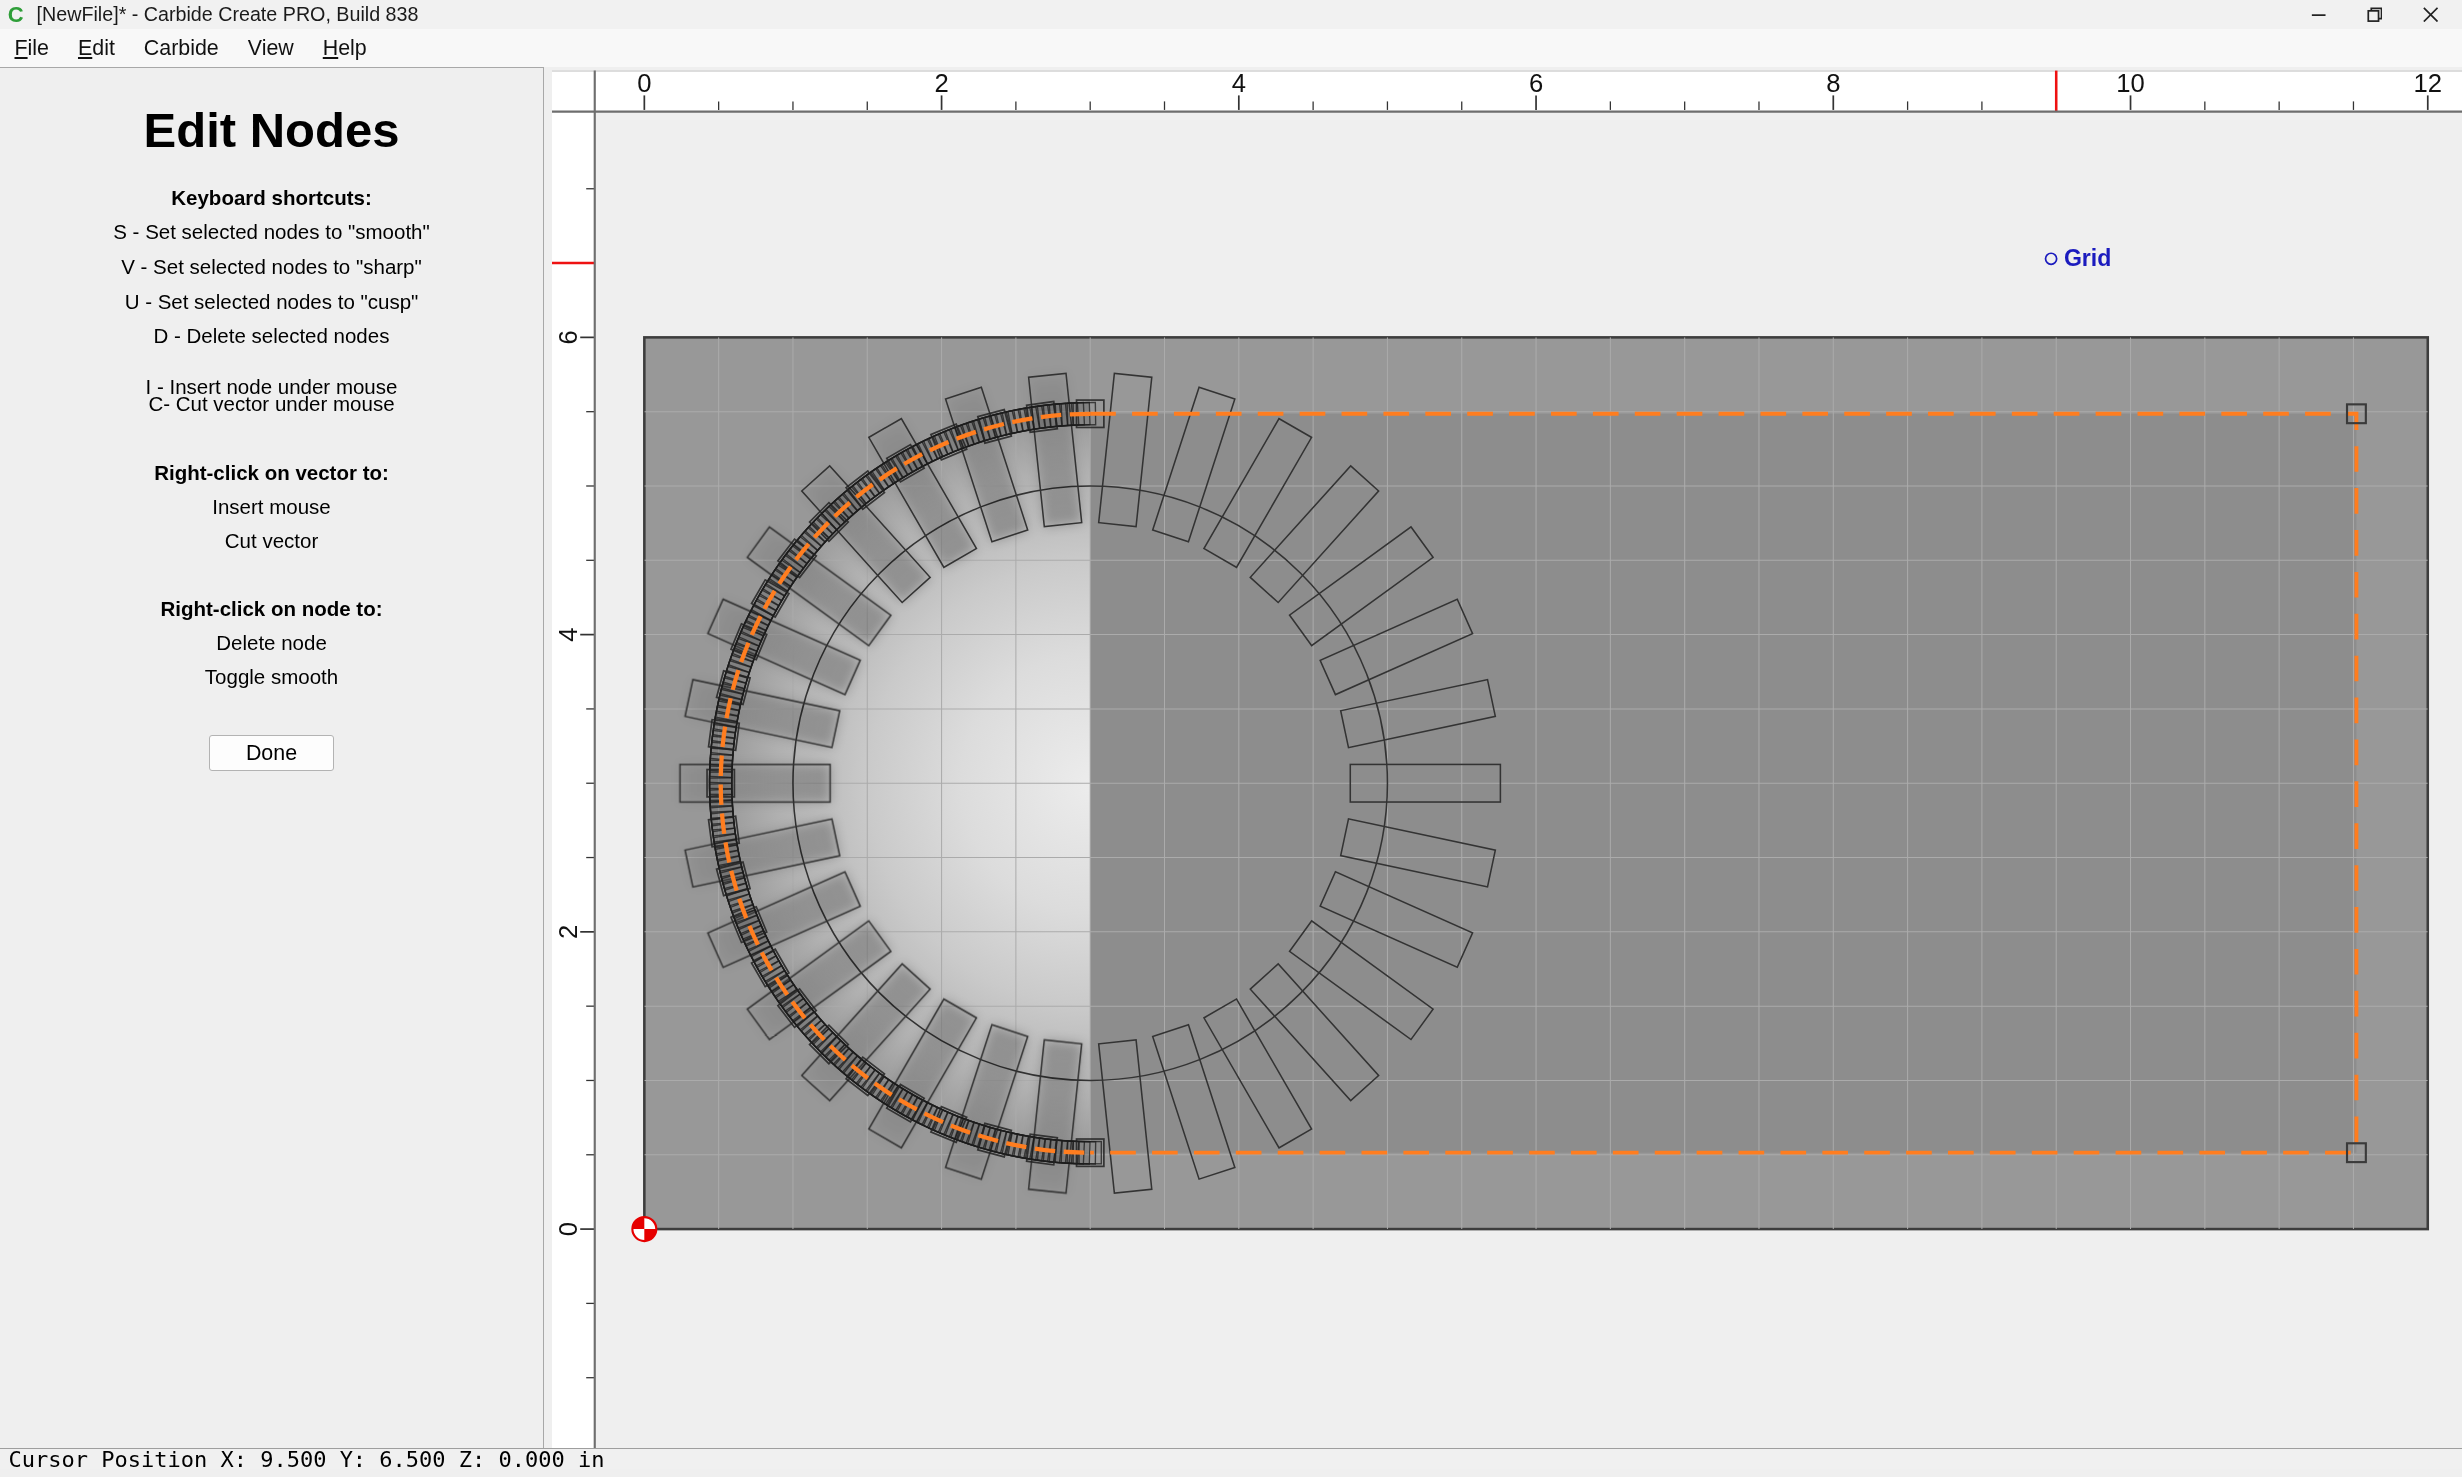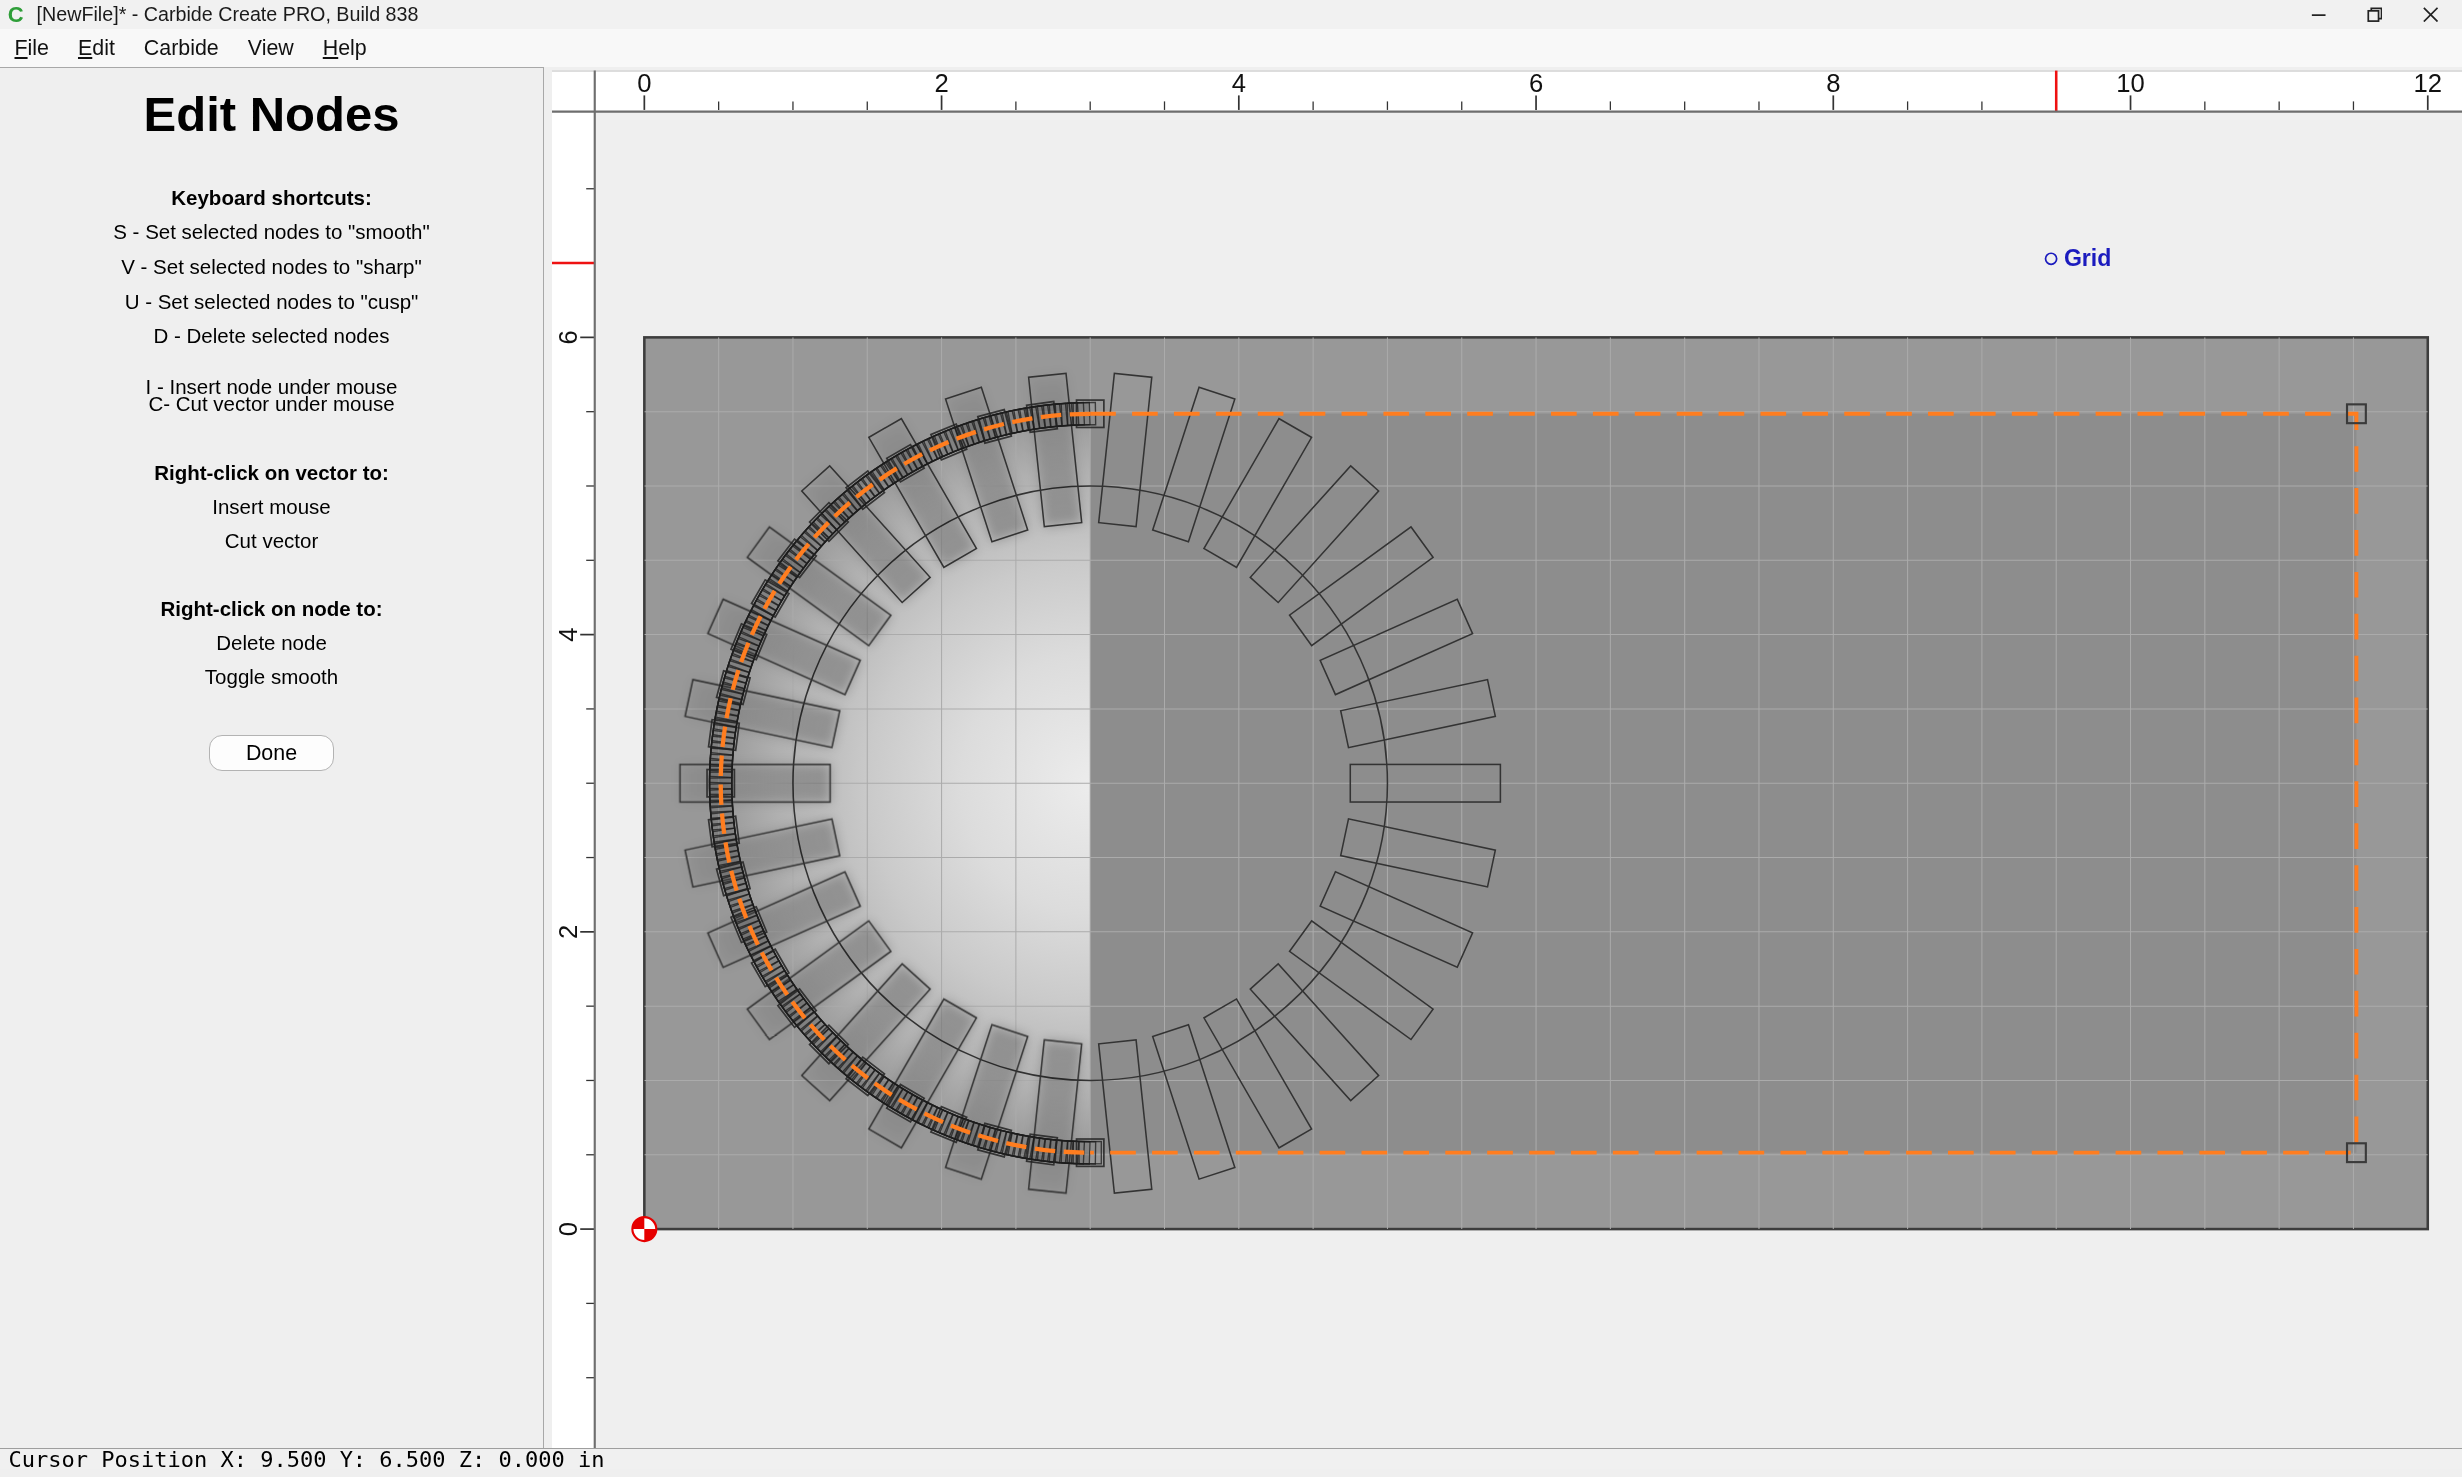--- a/index.html
+++ b/index.html
@@ -5,24 +5,24 @@
 *{margin:0;padding:0;box-sizing:border-box}
 html,body{width:2462px;height:1477px;overflow:hidden;background:#efefef;font-family:"Liberation Sans",sans-serif}
 #titlebar{position:absolute;left:0;top:0;width:2462px;height:29px;background:#f1f1f1;display:flex;align-items:center}
 #app-logo{margin-left:7.7px;font-size:22px;font-weight:bold;color:#2e9e38;line-height:22px}
 #window-title{margin-left:13px;font-size:19.7px;color:#1a1a1a}
 #win-controls{position:absolute;right:3.4px;top:0;height:29px;display:flex}
 .winbtn{width:56px;height:29px;display:flex;align-items:center;justify-content:center}
 #menubar{position:absolute;left:0;top:29px;width:2462px;height:38px;background:#f8f8f8;display:flex;align-items:center;font-size:21.4px;color:#111}
 .menu-item{padding:0 14.5px;height:100%;display:flex;align-items:center}
 #sidepanel{position:absolute;left:0;top:67px;width:544px;height:1382px;background:#efefef;border-top:0.9px solid #a8a8a8;border-right:0.9px solid #a8a8a8}
-#panel-title{position:absolute;top:18px;width:100%;text-align:center;font-size:49px;font-weight:bold;color:#000}
+#panel-title{position:absolute;top:34px;width:100%;text-align:center;font-size:49px;font-weight:bold;color:#000}
 .pline{position:absolute;width:100%;text-align:center;font-size:20.5px;color:#000;height:26px;line-height:26px}
 .pbold{font-weight:bold}
-#done-btn{position:absolute;left:209px;top:667px;width:125px;height:36px;background:#fdfdfd;border:0.9px solid #b3b3b3;border-radius:13px;font-size:21.4px;font-family:inherit;color:#000}
+#done-btn{position:absolute;left:209px;top:667px;width:125px;height:36px;background:#fdfdfd;border:0.9px solid #b3b3b3;border-radius:3px;font-size:21.4px;font-family:inherit;color:#000}
 #canvasarea{position:absolute;left:552px;top:67px;width:1910px;height:1382px}
 #statusbar{position:absolute;left:0;top:1448px;width:2462px;height:21px;background:#f0f0f0;border-top:0.9px solid #9e9e9e;display:flex;align-items:center}
 #status-text{font-family:"DejaVu Sans Mono",monospace;font-size:22px;color:#000;margin-left:8.5px}
 u{text-decoration:underline}
 </style>
 </head>
 <body>
 
 <div id="titlebar">
   <span id="app-logo">C</span>

